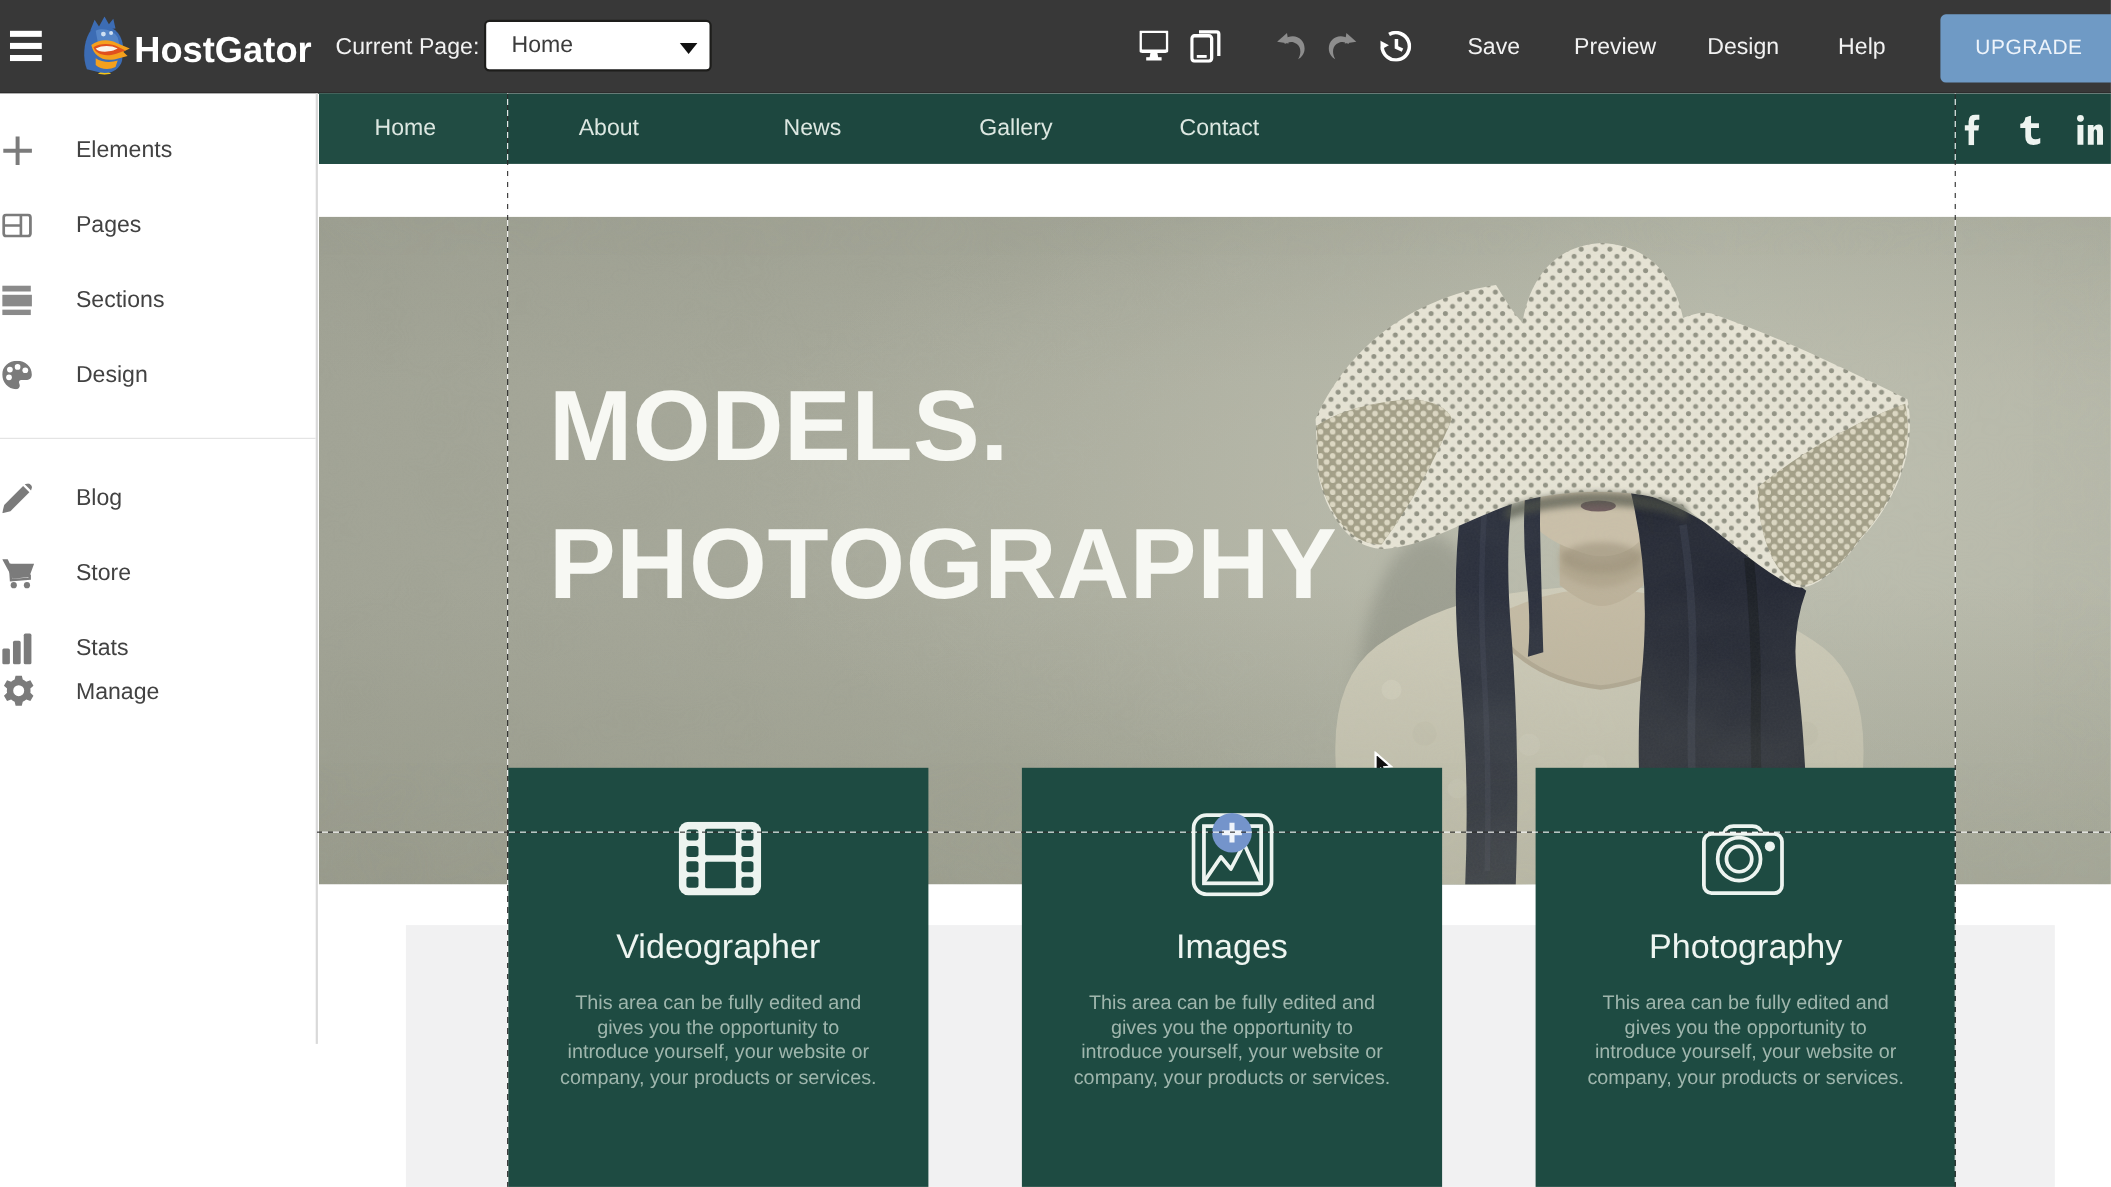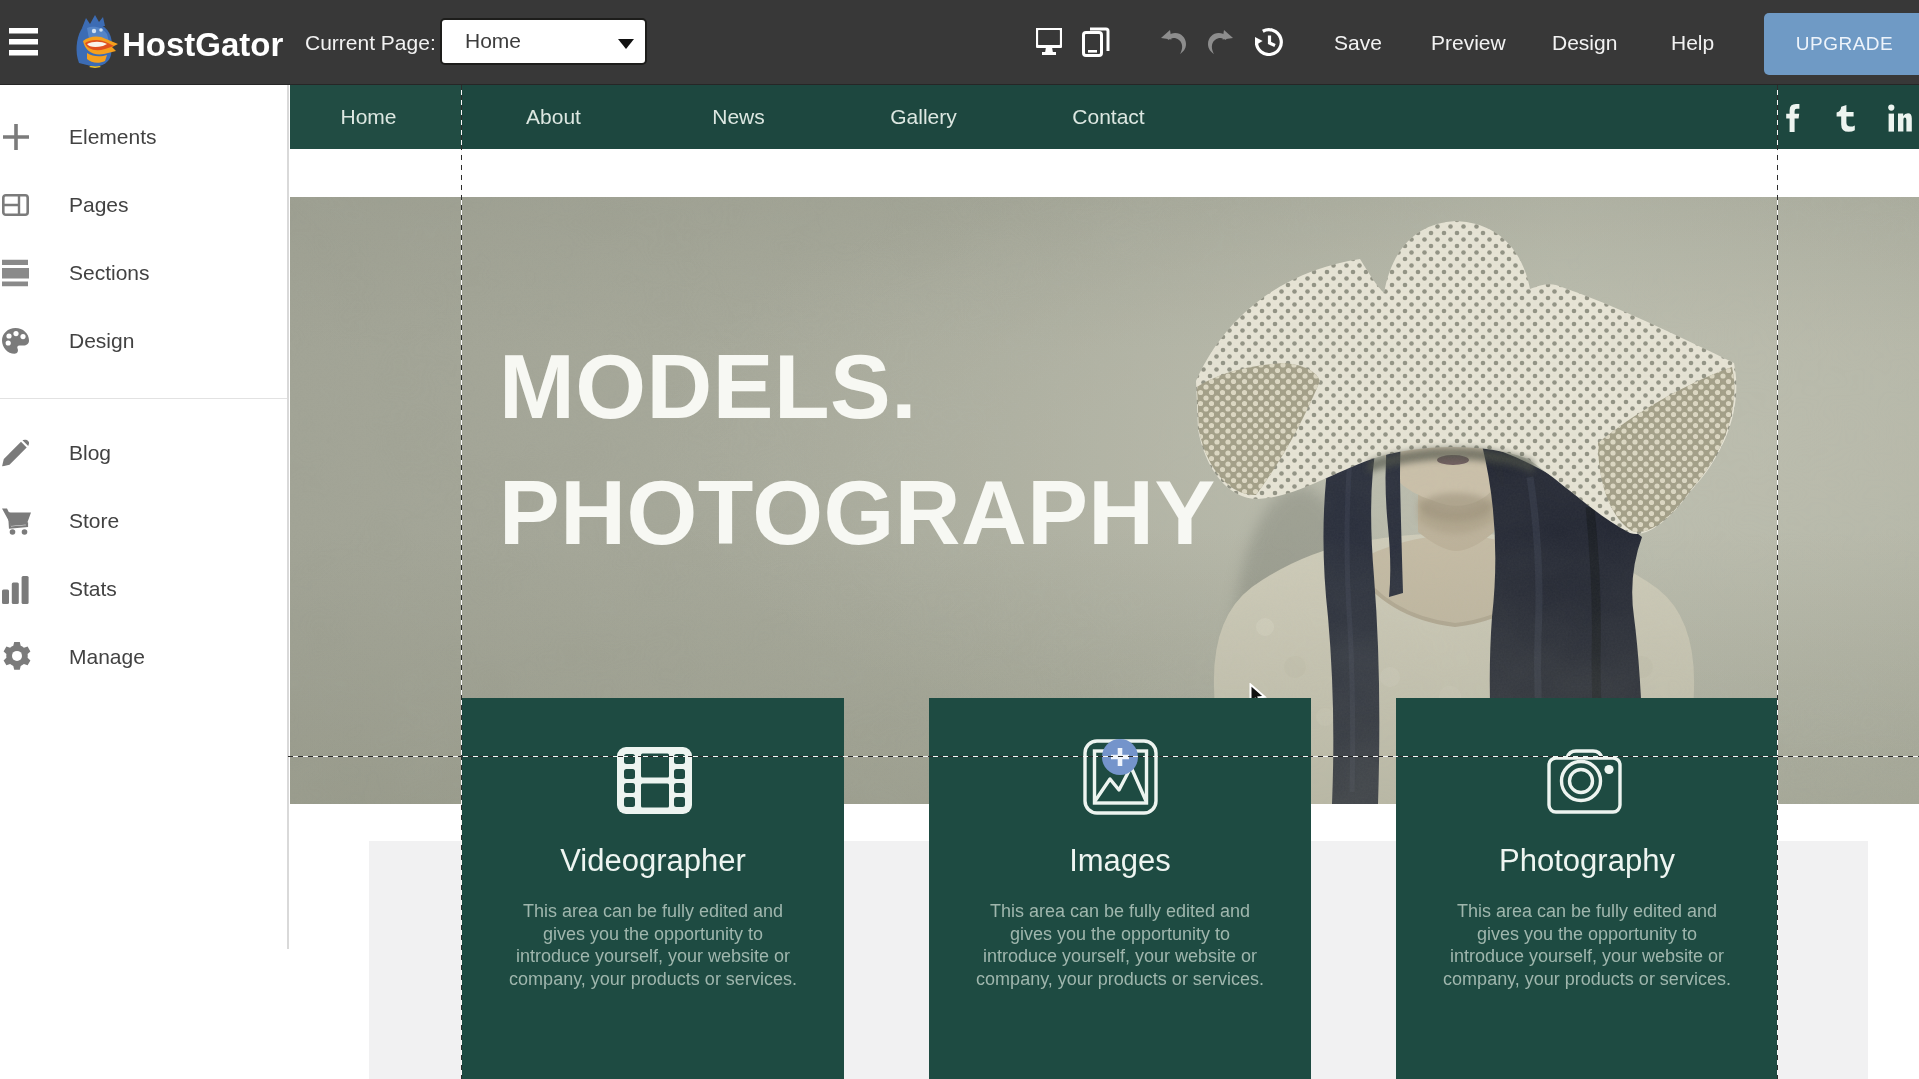--- a/index.html
+++ b/index.html
@@ -154,21 +154,21 @@
     <div class="sb-label">Store</div>
   </div>
   <div class="sb-item" style="top:484px;">
     <svg class="sb-icon" width="27" height="30" viewBox="0 0 27 30">
       <rect x="0" y="15.5" width="7" height="14.5" rx="1.5" fill="#7b7b7b"></rect>
       <rect x="9.8" y="8.5" width="7" height="21.5" rx="1.5" fill="#7b7b7b"></rect>
       <rect x="19.6" y="2" width="7" height="28" rx="1.5" fill="#7b7b7b"></rect>
     </svg>
     <div class="sb-label">Stats</div>
   </div>
-  <div class="sb-item" style="top:552px;">
+  <div class="sb-item" style="top:524px;">
     <svg class="sb-icon" width="30" height="30" viewBox="0 0 30 30">
       <path d="M12.2 0 L17.8 0 L18.7 3.8 A11.6 11.6 0 0 1 21.9 5.7 L25.6 4.5 L28.4 9.4 L25.6 12 A11.6 11.6 0 0 1 25.6 15.7 L28.4 18.4 L25.6 23.2 L21.9 22 A11.6 11.6 0 0 1 18.7 23.9 L17.8 27.7 L12.2 27.7 L11.3 23.9 A11.6 11.6 0 0 1 8.1 22 L4.4 23.2 L1.6 18.4 L4.4 15.7 A11.6 11.6 0 0 1 4.4 12 L1.6 9.4 L4.4 4.5 L8.1 5.7 A11.6 11.6 0 0 1 11.3 3.8 Z" fill="#7b7b7b"></path>
       <circle cx="15" cy="13.9" r="5" fill="#fff"></circle>
     </svg>
     <div class="sb-label">Manage</div>
   </div>
 </div>
 <div id="preview">
   <div id="hero-wrap" class="abs" style="left:0;top:64px;width:1629px;height:607px;margin-top:48px;">
   <svg width="1629" height="607" viewBox="0 0 1629 607">

